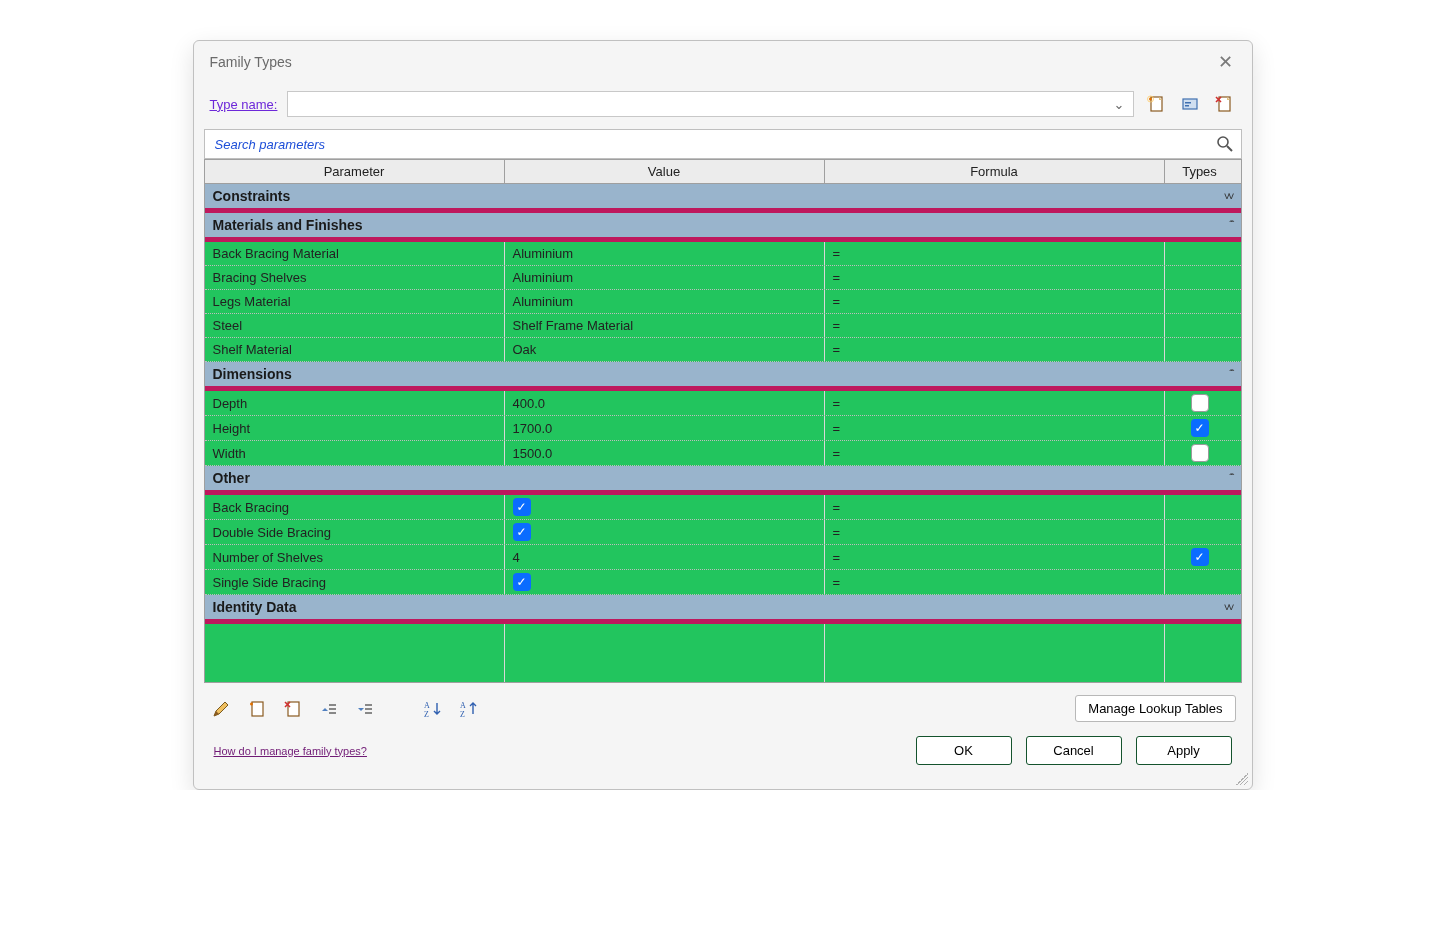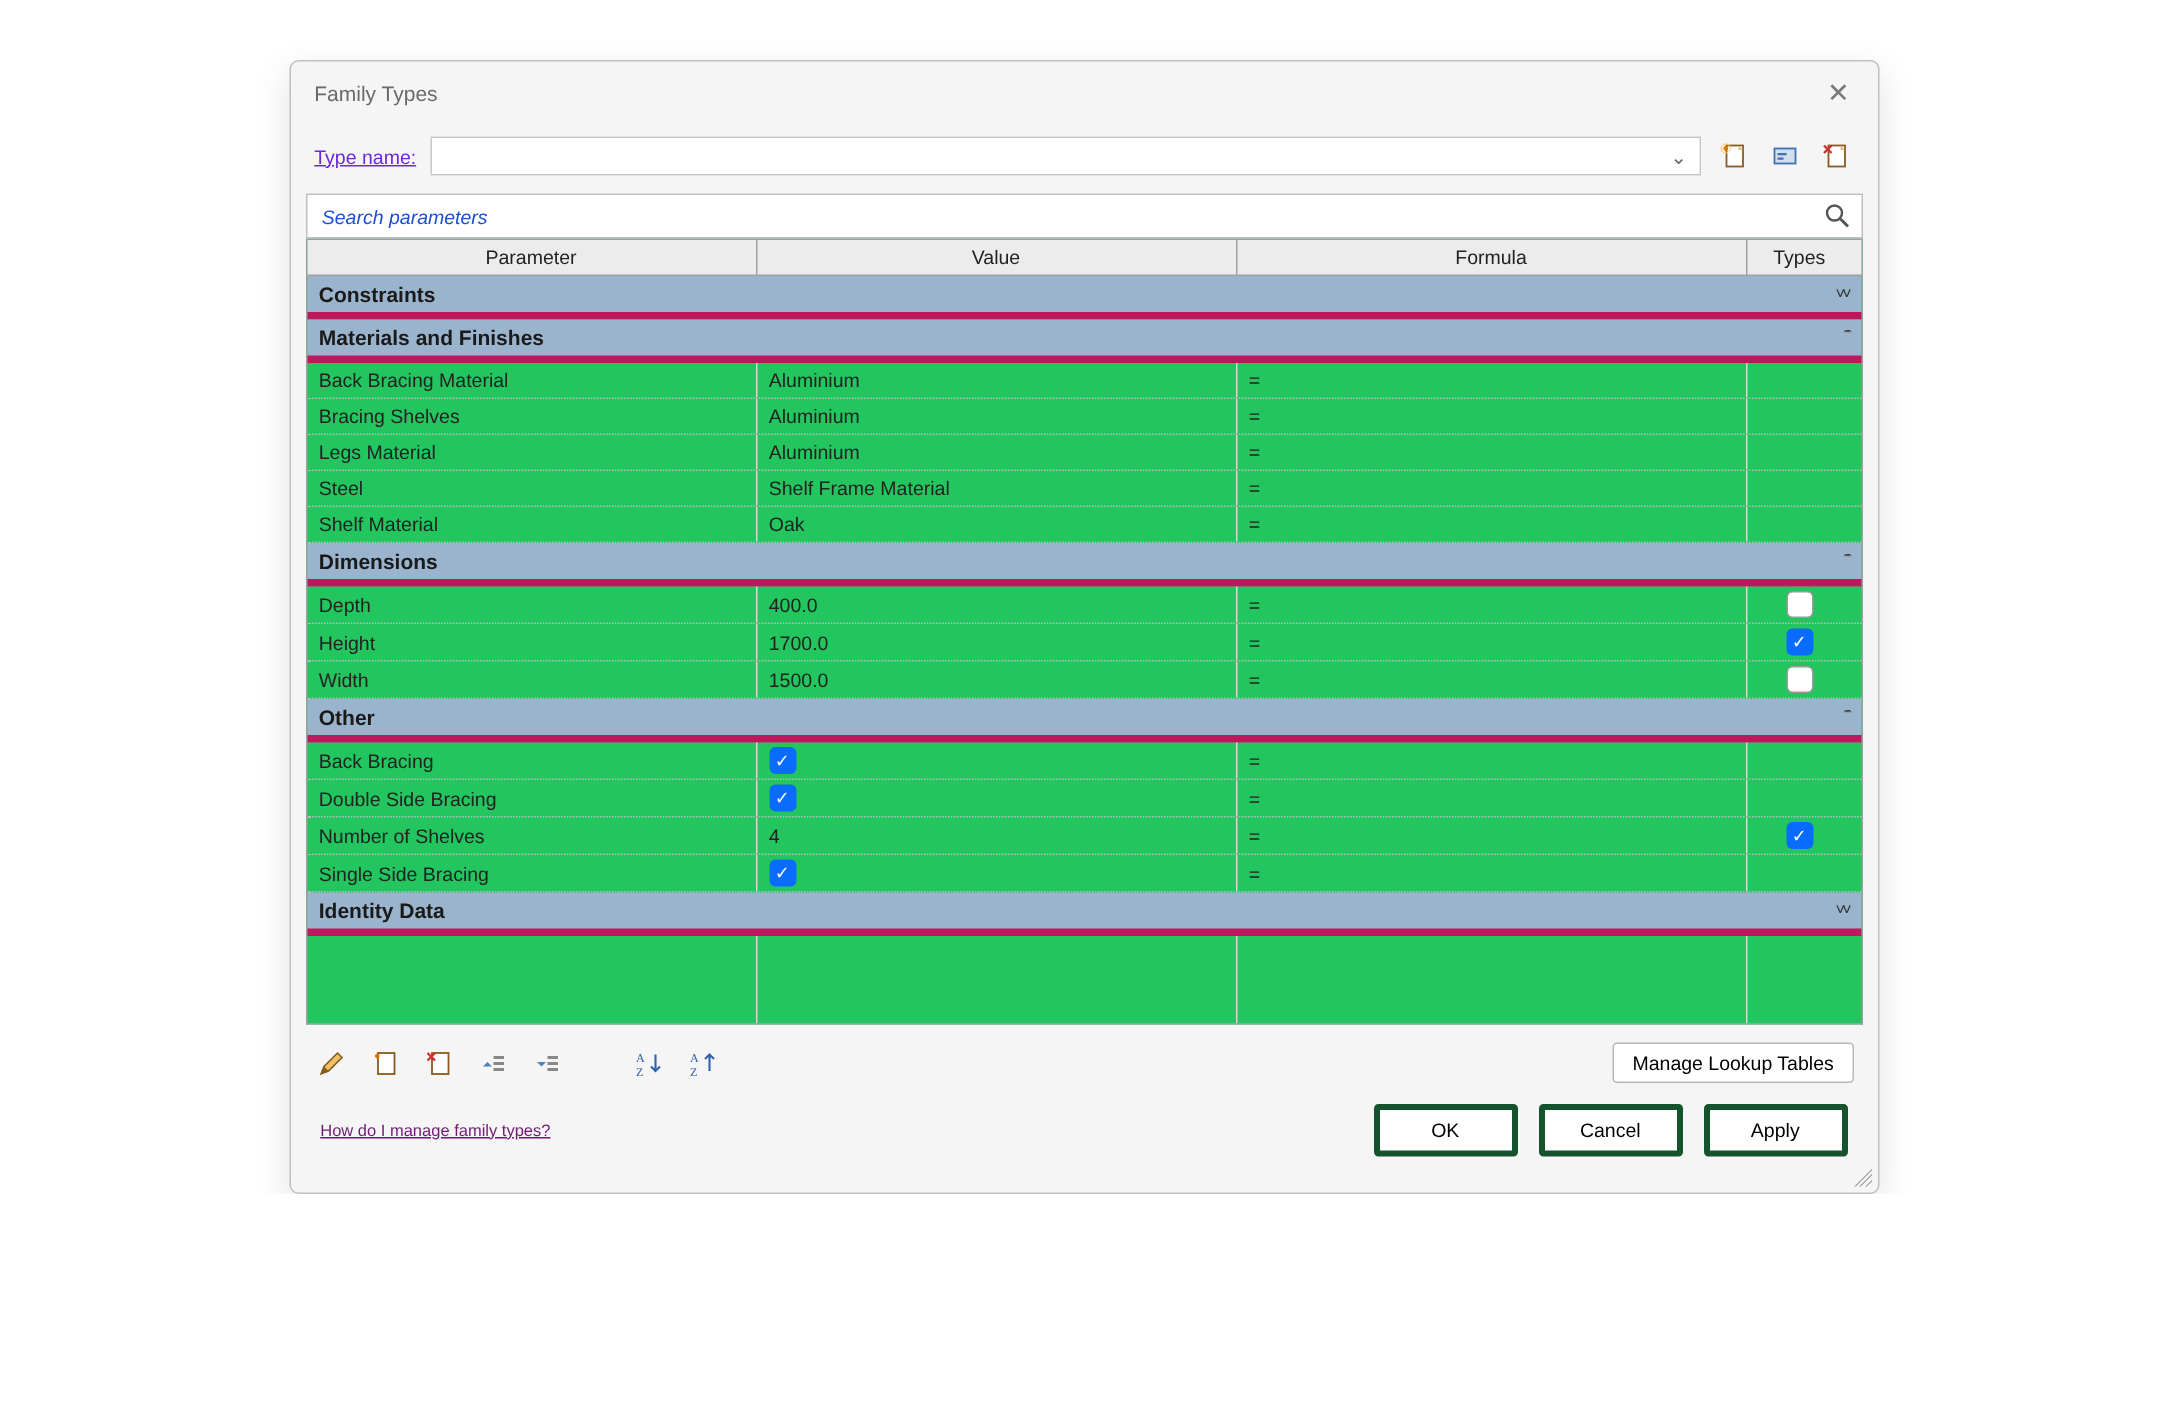--- a/index.html
+++ b/index.html
@@ -172,21 +172,21 @@
     gap: 14px;
   }
   .help-link {
     color: #701a75;
     text-decoration: underline;
     font-size: 11px;
   }
   .footer .spacer { flex:1; }
   .dlg-btn {
     background:#ffffff;
-    border:4px solid #14532d;
+    border:1px solid #14532d;
     border-radius:3px;
     width: 96px;
     padding:6px 0;
     text-align:center;
     font-size:13px;
     cursor:pointer;
   }
   .resize-grip {
     position:absolute;
     right:4px; bottom:4px;

